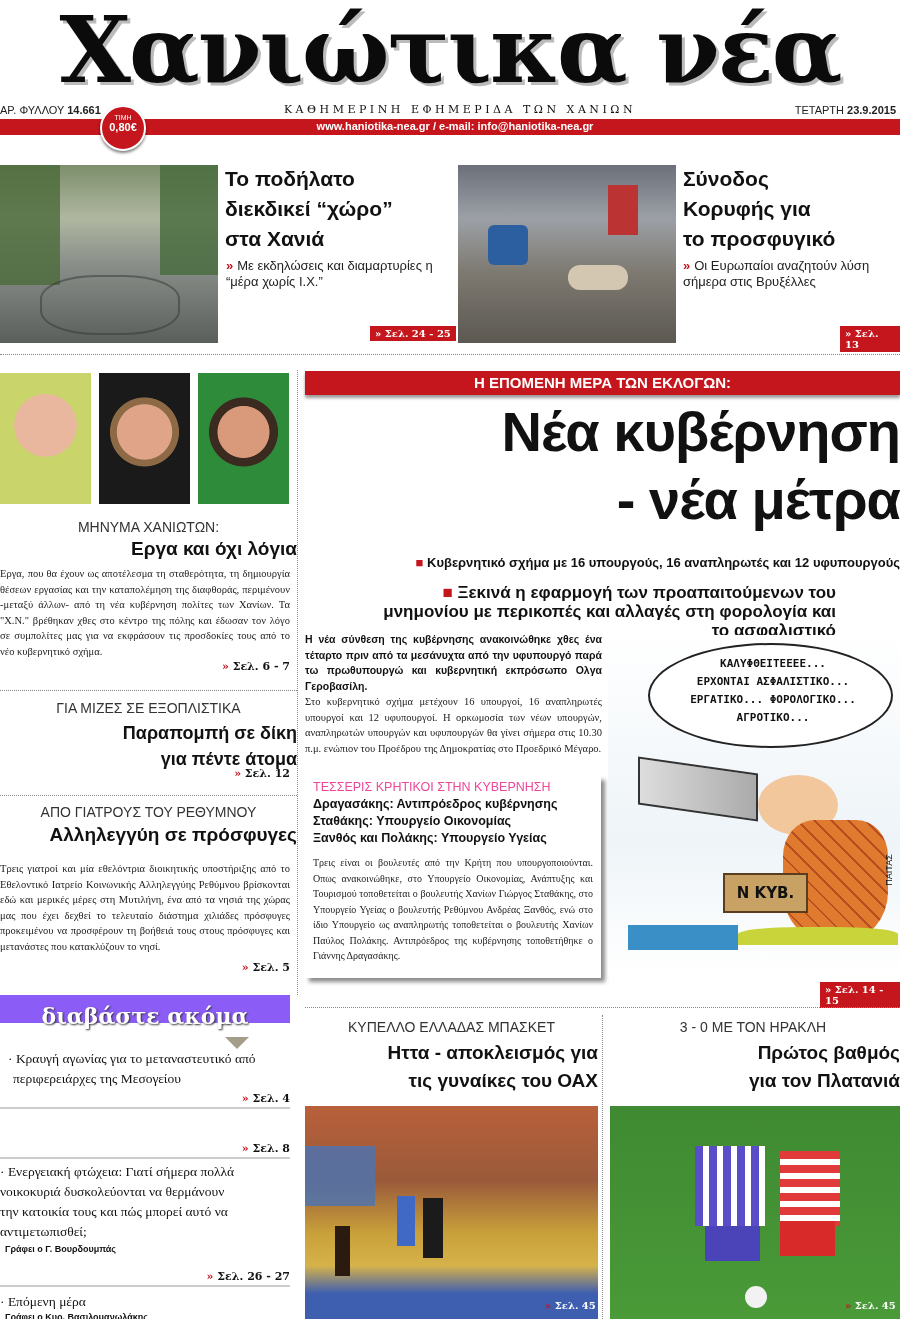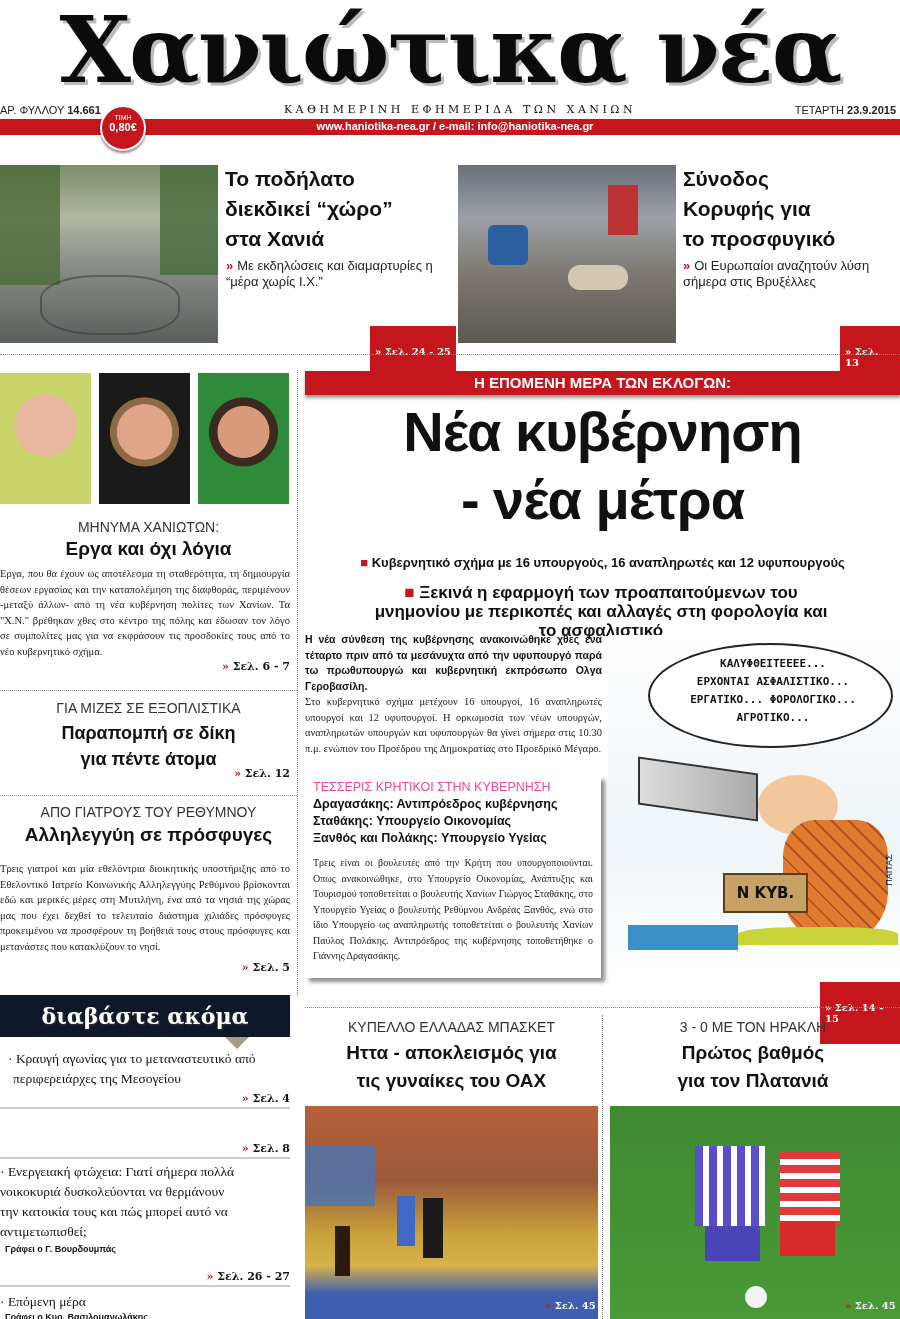--- a/index.html
+++ b/index.html
@@ -13,28 +13,28 @@
 .date b{font-weight:bold}
 .redbar{left:0;top:119px;width:900px;height:16px;background:#c4161c}
 .url{left:0;top:120px;width:900px;text-align:center;color:#fff;font-size:11px;font-weight:bold;padding-left:10px}
 .price{left:100px;top:105px;width:46px;height:46px;border-radius:50%;background:#c4161c;border:2px solid #fff;box-shadow:0 2px 3px rgba(0,0,0,.5);color:#fff;text-align:center}
 .price .l{font-size:7px;margin-top:7px;display:block}
 .price .v{font-size:11px;font-weight:bold;display:block}
 .photo{overflow:hidden}
 .hl{font-weight:bold;color:#111}
 .sub{font-size:13px;color:#222;line-height:16px}
 .arrow{color:#c4161c;font-weight:bold;margin-right:4px}
-.pagetag{background:#c4161c;color:#fff;font-size:10px;font-weight:bold;padding:20px 5px;font-family:"DejaVu Serif",serif}
+.pagetag{background:#c4161c;color:#fff;font-size:10px;font-weight:bold;padding:2px 5px;font-family:"DejaVu Serif",serif}
 .pageref{color:#111;font-size:11px;font-weight:bold;font-family:"DejaVu Serif",serif}
 .pageref .a{color:#c4161c}
 .dot-h{border-top:1px dotted #888;height:0}
 .dot-v{border-left:1px dotted #888;width:0}
 .kicker{font-size:14px;color:#333;text-align:center}
 .body-serif{font-family:"Liberation Serif",serif;font-size:10.5px;line-height:15.5px;color:#222;text-align:justify}
-.center{text-align:center}
+.center{text-align:right}
 </style>
 </head>
 <body>
 
 <div class="abs masthead">Χανιώτικα νέα</div>
 <div class="abs issue"><span>ΑΡ. ΦΥΛΛΟΥ</span> <b>14.661</b></div>
 <div class="abs tagline">ΚΑΘΗΜΕΡΙΝΗ ΕΦΗΜΕΡΙΔΑ ΤΩΝ ΧΑΝΙΩΝ</div>
 <div class="abs date"><span>ΤΕΤΑΡΤΗ</span> <b>23.9.2015</b></div>
 <div class="abs redbar"></div>
 <div class="abs url">www.haniotika-nea.gr / e-mail: info@haniotika-nea.gr</div>
@@ -128,21 +128,21 @@
   <div class="abs" style="left:30px;top:130px;width:120px;height:48px;background:linear-gradient(90deg,#ddd,#aaa);transform:skewY(8deg);border:2px solid #333"></div>
   <div class="abs" style="left:150px;top:140px;width:80px;height:60px;background:#f2c79c;border-radius:50%"></div>
   <div class="abs" style="left:175px;top:185px;width:105px;height:120px;background:repeating-linear-gradient(45deg,#e07a2e 0 10px,#b64e1f 10px 12px);border-radius:30% 30% 40% 40%"></div>
   <div class="abs" style="left:115px;top:238px;width:85px;height:40px;background:#c8a265;border:2px solid #5a3d1c;font-family:'DejaVu Sans',sans-serif;font-weight:bold;font-size:15px;line-height:36px;text-align:center">N ΚΥΒ.</div>
   <div class="abs" style="left:20px;top:290px;width:110px;height:25px;background:#3a8fc7"></div>
   <div class="abs" style="left:130px;top:292px;width:160px;height:18px;background:#c9d33a;border-radius:40% 40% 0 0"></div>
   <div class="abs" style="left:265px;top:230px;font-size:9px;transform:rotate(-90deg)">ΠΑΙΤΑΣ</div>
 </div>
 <div class="abs pagetag" style="left:820px;top:982px">» Σελ. 14 - 15</div>
 
-<div class="abs" style="left:0;top:995px;width:290px;height:42px;background:#0f172a;color:#fff;font-family:'DejaVu Serif',serif;font-weight:bold;font-size:22px;text-align:center;line-height:42px;text-shadow:1px 1px 2px #333">διαβάστε ακόμα</div>
+<div class="abs" style="left:0;top:995px;width:290px;height:28px;background:#8b5cf6;color:#fff;font-family:'DejaVu Serif',serif;font-weight:bold;font-size:22px;text-align:center;line-height:42px;text-shadow:1px 1px 2px #333">διαβάστε ακόμα</div>
 <div class="abs" style="left:225px;top:1037px;width:0;height:0;border-left:12px solid transparent;border-right:12px solid transparent;border-top:12px solid #a39d8a"></div>
 
 <div class="abs" style="left:0;top:1049px;width:290px">
   <div style="height:60px;border-bottom:2px solid #ccc;position:relative">
     <div style="font-family:'Liberation Serif',serif;font-size:13.5px;line-height:20px;padding-left:13px;text-indent:-5px">· <span>Κραυγή αγωνίας για το μεταναστευτικό από περιφερειάρχες της Μεσογείου</span></div>
     <div class="pageref" style="position:absolute;right:0;bottom:2px"><span class="a">» </span><span>Σελ. 4</span></div>
   </div>
   <div style="height:50px;border-bottom:2px solid #ccc;position:relative;padding-top:4px">
     <div class="pageref" style="position:absolute;right:0;bottom:2px"><span class="a">» </span><span>Σελ. 8</span></div>
   </div>

